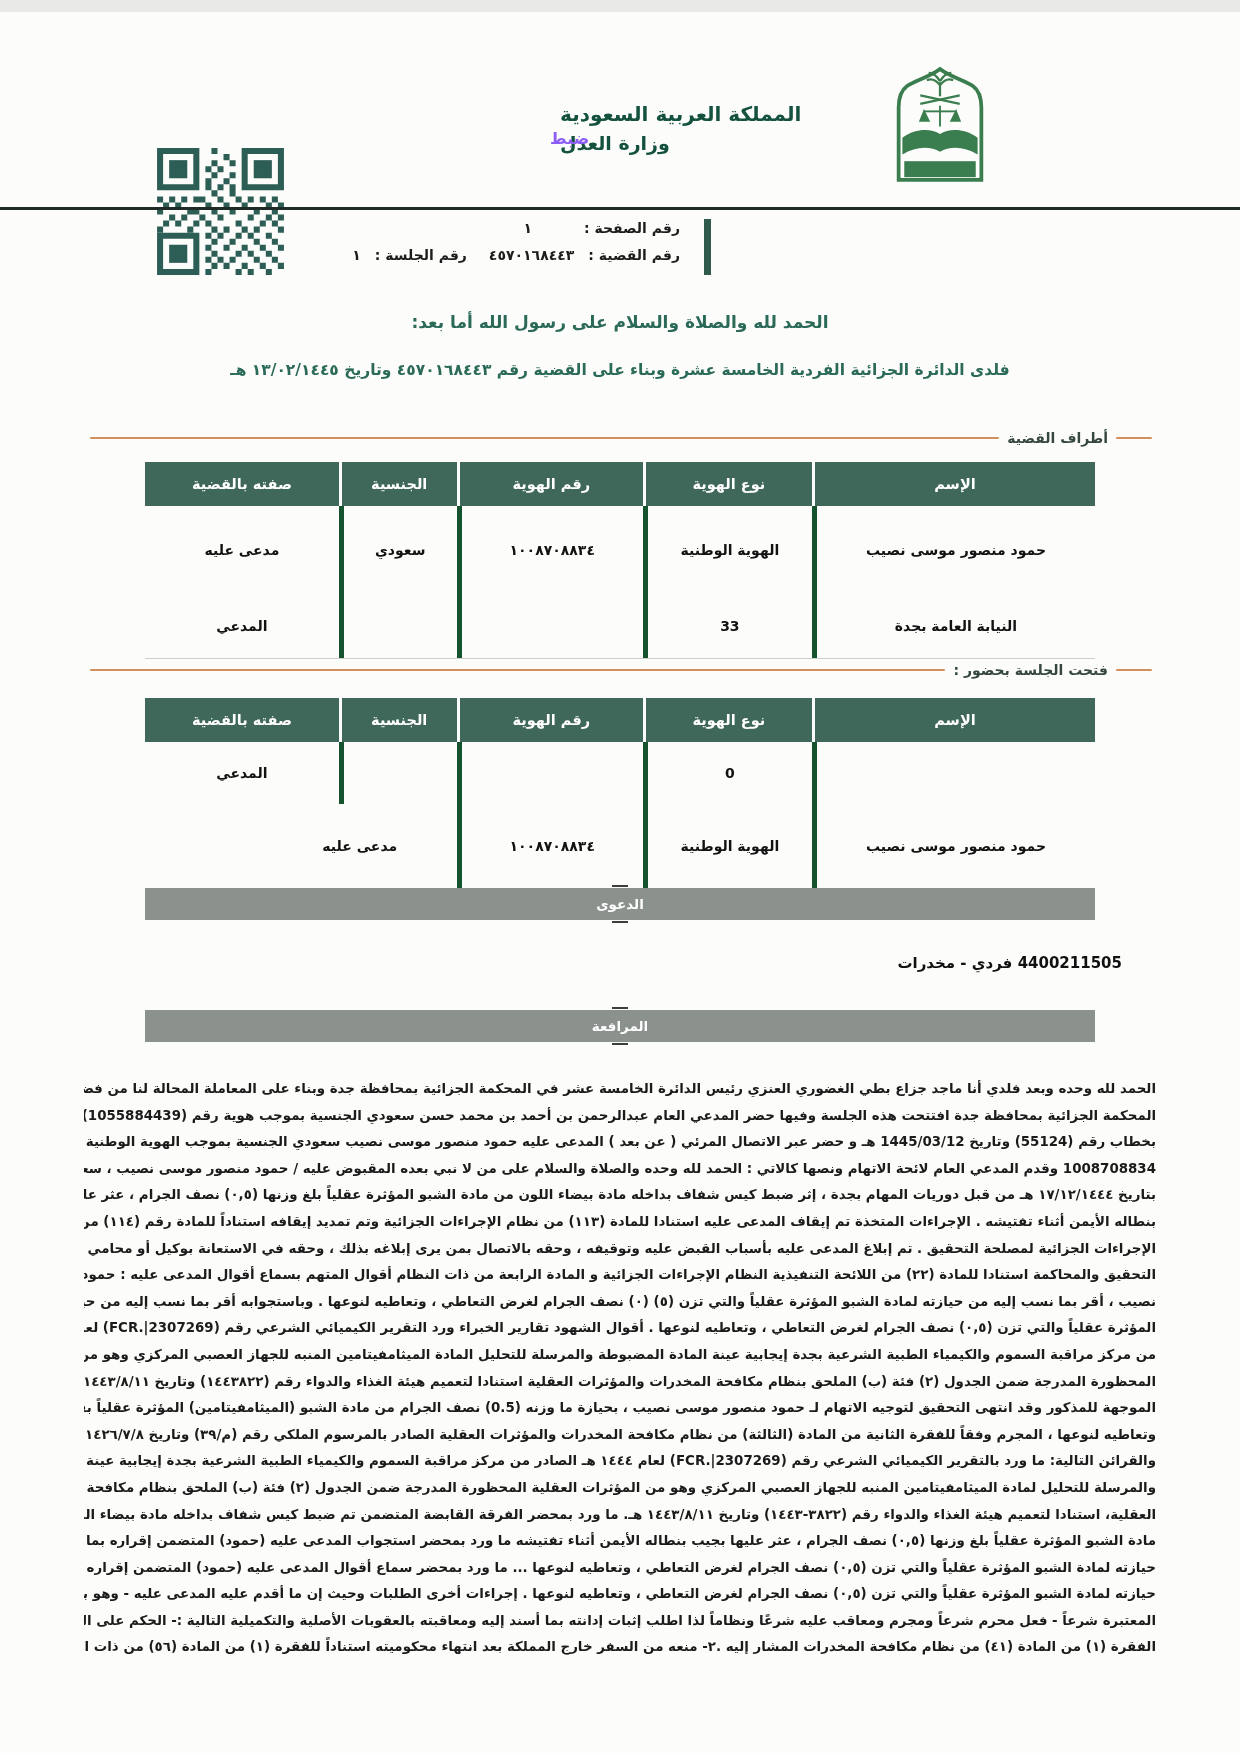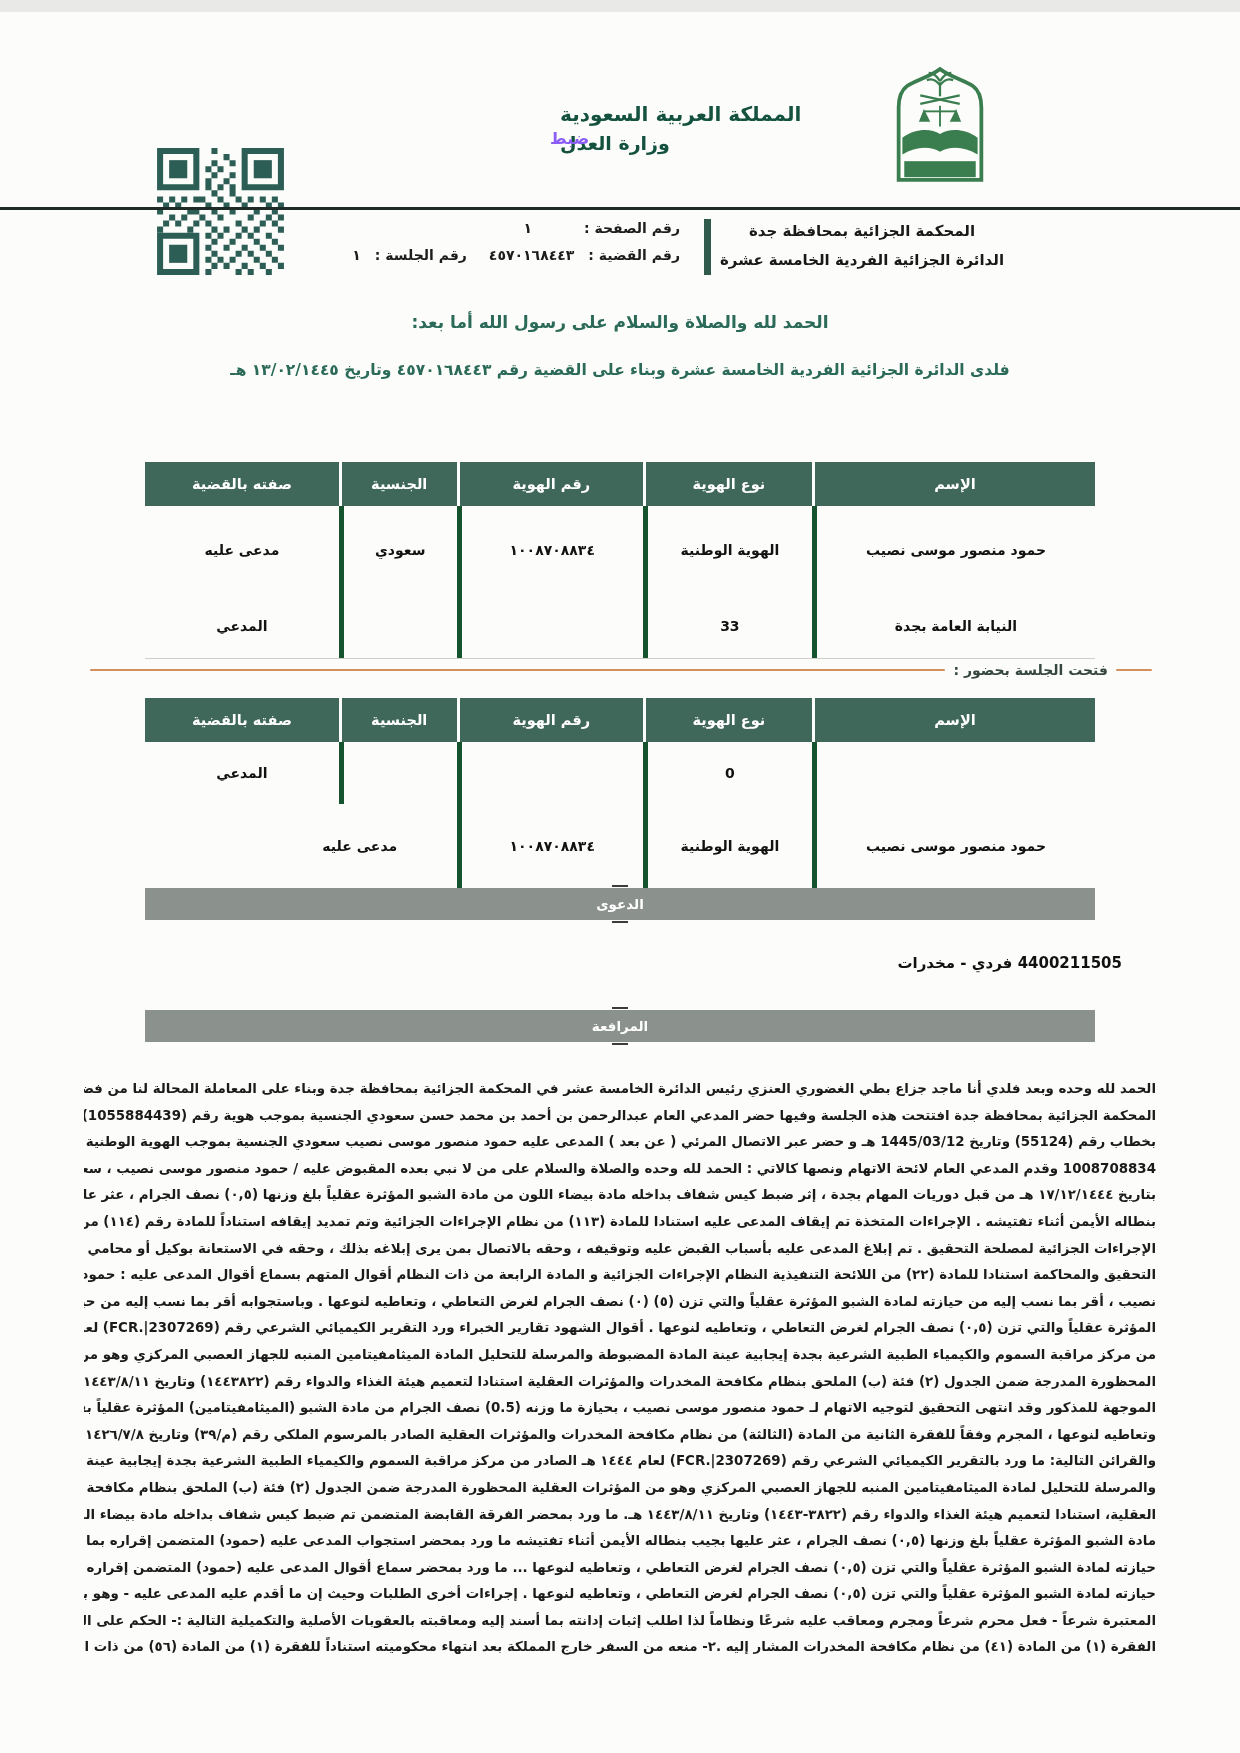--- a/index.html
+++ b/index.html
@@ -112,44 +112,45 @@
         <rect x="16" y="2" width="3" height="3"></rect>
       <path fill-rule="evenodd" d="M0 14h7v7H0zM1 15v5h5v-5z"></path>
         <rect x="2" y="16" width="3" height="3"></rect>
       <path d="M8 6h1v1H8zM10 6h1v1h-1zM12 6h1v1h-1zM6 8h1v1H6zM6 10h1v1H6zM6 12h1v1H6zM9 0h1v1H9zM11 1h1v1h-1zM9 2h1v1H9zM12 2h1v1h-1zM8 3h1v1H8zM10 3h1v1h-1zM12 4h1v1h-1zM9 4h1v1H9zM8 5h1v1H8zM11 5h1v1h-1zM9 7h1v1H9zM12 7h1v1h-1zM0 8h1v1H0zM2 8h1v1H2zM4 8h1v1H4zM7 8h1v1H7zM10 8h1v1h-1zM13 8h1v1h-1zM15 8h1v1h-1zM17 8h1v1h-1zM19 8h1v1h-1zM1 9h1v1H1zM3 9h1v1H3zM8 9h1v1H8zM11 9h1v1h-1zM14 9h1v1h-1zM18 9h1v1h-1zM20 9h1v1h-1zM0 10h1v1H0zM5 10h1v1H5zM9 10h1v1H9zM12 10h1v1h-1zM16 10h1v1h-1zM19 10h1v1h-1zM2 11h1v1H2zM4 11h1v1H4zM7 11h1v1H7zM10 11h1v1h-1zM15 11h1v1h-1zM18 11h1v1h-1zM20 11h1v1h-1zM1 12h1v1H1zM3 12h1v1H3zM8 12h1v1H8zM13 12h1v1h-1zM17 12h1v1h-1zM19 12h1v1h-1zM0 13h1v1H0zM5 13h1v1H5zM9 13h1v1H9zM11 13h1v1h-1zM14 13h1v1h-1zM16 13h1v1h-1zM20 13h1v1h-1zM8 14h1v1H8zM10 14h1v1h-1zM13 14h1v1h-1zM15 14h1v1h-1zM18 14h1v1h-1zM9 15h1v1H9zM12 15h1v1h-1zM16 15h1v1h-1zM19 15h1v1h-1zM8 16h1v1H8zM11 16h1v1h-1zM14 16h1v1h-1zM17 16h1v1h-1zM20 16h1v1h-1zM9 17h1v1H9zM13 17h1v1h-1zM15 17h1v1h-1zM18 17h1v1h-1zM8 18h1v1H8zM10 18h1v1h-1zM12 18h1v1h-1zM16 18h1v1h-1zM19 18h1v1h-1zM9 19h1v1H9zM11 19h1v1h-1zM14 19h1v1h-1zM17 19h1v1h-1zM20 19h1v1h-1zM8 20h1v1H8zM13 20h1v1h-1zM15 20h1v1h-1zM18 20h1v1h-1z"></path>
     </g>
   </svg>
 
   <div class="toprule"></div>
 
   <div class="hdr-bar"></div>
-  <div class="court-block">
-    <div class="c1">المحكمة الجزائية بمحافظة جدة</div>
-    <div class="c2">الدائرة الجزائية الفردية الخامسة عشرة</div>
-  </div>
   <div class="meta-block">
     <div class="meta-row">
       <span>رقم الصفحة :</span>
       <span class="gap-lg"></span>
       <span>١</span>
     </div>
     <div class="meta-row">
       <span>رقم القضية :</span>
       <span class="gap-sm"></span>
       <span>٤٥٧٠١٦٨٤٤٣</span>
       <span class="gap-md"></span>
       <span>رقم الجلسة :</span>
       <span class="gap-sm"></span>
       <span>١</span>
     </div>
   </div>
 
   <div class="intro1">الحمد لله والصلاة والسلام على رسول الله أما بعد:</div>
   <div class="intro2">فلدى الدائرة الجزائية الفردية الخامسة عشرة وبناء على القضية رقم ٤٥٧٠١٦٨٤٤٣ وتاريخ ١٣/٠٢/١٤٤٥ هـ</div>
 
+  <div class="section s-parties">
+    <div class="dash"></div>
+    <div class="lbl">أطراف القضية</div>
+    <div class="line"></div>
+  </div>
 
   <div class="tbl t1">
     <div class="trow thead">
       <div class="cell c1">الإسم</div>
       <div class="cell c2">نوع الهوية</div>
       <div class="cell c3">رقم الهوية</div>
       <div class="cell c4">الجنسية</div>
       <div class="cell c5">صفته بالقضية</div>
     </div>
     <div class="tbody">

